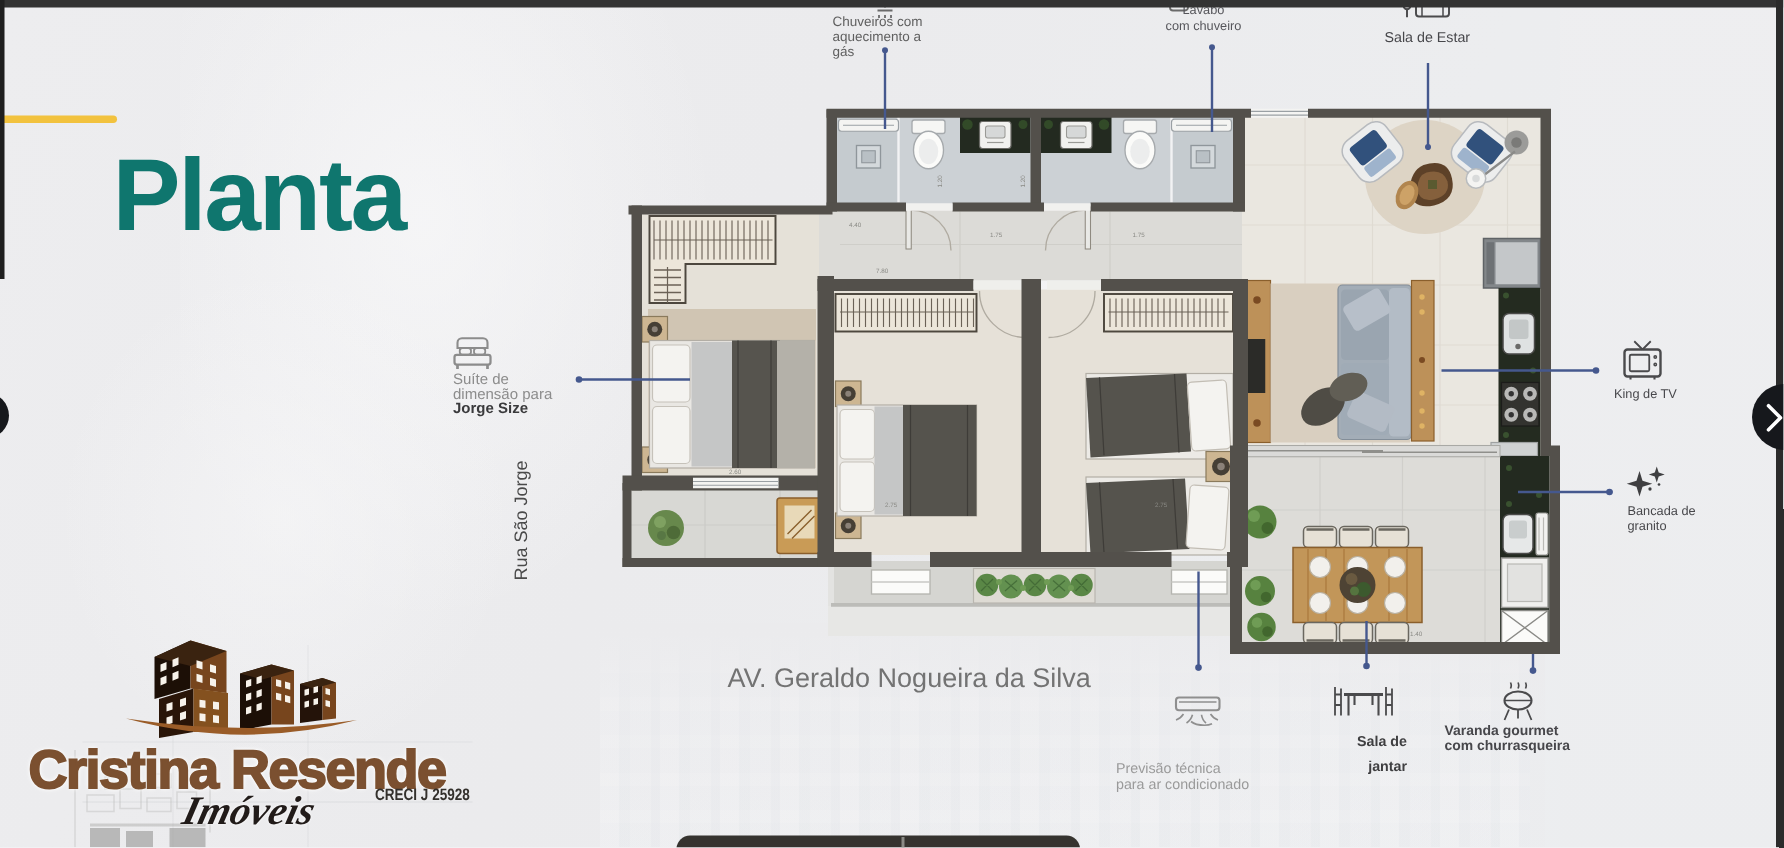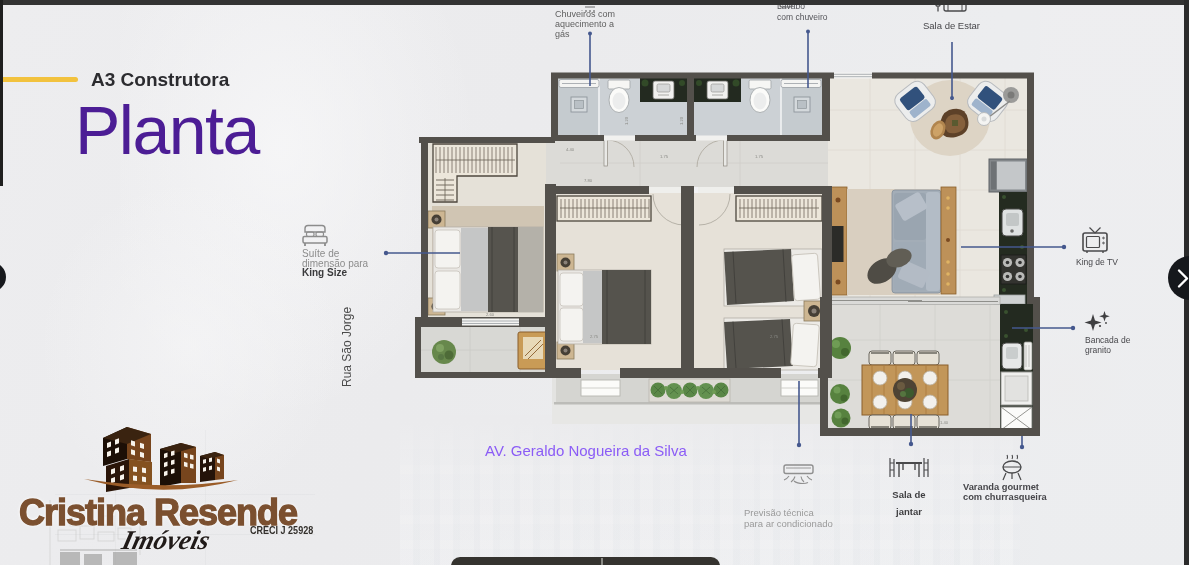--- a/index.html
+++ b/index.html
@@ -682,44 +682,43 @@
 <g fill="none" stroke="#4a4a4c" stroke-width="1.3">
         <circle cx="938" cy="4" r="2.2"></circle>
         <path d="M938 6.5 v5"></path>
         <rect x="944" y="3" width="22" height="8" rx="2"></rect>
         <path d="M948 3 v8 M962 3 v8" stroke-width="1"></path>
       </g>
 </svg>
 
 <div class="abs" style="left:0;top:77px;width:78px;height:4.5px;background:#f2c23e;border-radius:0 3px 3px 0;"></div>
 
-<div class="abs" style="left:91px;top:69px;font-size:19px;font-weight:bold;color:#2b2b2f;">A3 Construtora</div>
-
-<div class="abs" style="left:75px;top:91px;font-size:68px;font-weight:normal;color:#4c1d95;letter-spacing:-1.5px;">Planta</div>
+
+<div class="abs" style="left:75px;top:91px;font-size:68px;font-weight:bold;color:#0f766e;letter-spacing:-1.5px;">Planta</div>
 
 
 <div class="abs" style="left:316px;top:349px;width:62px;font-size:12px;color:#4a4a4a;transform:rotate(-90deg);transform-origin:center;white-space:nowrap;text-align:center;">Rua São Jorge</div>
 
-<div class="abs" style="left:485px;top:442px;font-size:15px;color:#8b5cf6;">AV. Geraldo Nogueira da Silva</div>
+<div class="abs" style="left:485px;top:442px;font-size:18px;color:#737373;">AV. Geraldo Nogueira da Silva</div>
 
 <div class="abs" style="left:555px;top:9px;font-size:9px;line-height:10px;color:#5f5f5f;">Chuveiros com<br>aquecimento a<br>gás</div>
 
-<div class="abs" style="left:777px;top:1px;font-size:8.5px;line-height:11px;color:#55555a;">Lavabo<br>com chuveiro</div>
+<div class="abs" style="left:777px;top:1px;font-size:8.5px;line-height:11px;color:#55555a;text-align:center;">Lavabo<br>com chuveiro</div>
 
 <div class="abs" style="left:923px;top:20px;font-size:9.5px;color:#47474b;">Sala de Estar</div>
 
 <div class="abs" style="left:1076px;top:257px;font-size:8.5px;color:#47474b;">King de TV</div>
 
 <div class="abs" style="left:1085px;top:336px;font-size:8.5px;line-height:9.5px;color:#47474b;">Bancada de<br>granito</div>
 
-<div class="abs" style="left:302px;top:249px;font-size:10px;line-height:9.7px;color:#8c8c8c;">Suíte de<br>dimensão para<br><b style="color:#3a3a3c;">King Size</b></div>
+<div class="abs" style="left:302px;top:249px;font-size:10px;line-height:9.7px;color:#8c8c8c;">Suíte de<br>dimensão para<br><b style="color:#3a3a3c;">Jorge Size</b></div>
 
 <div class="abs" style="left:744px;top:507px;width:110px;font-size:9.5px;line-height:11px;color:#9a9a9a;text-align:left;">Previsão técnica<br>para ar condicionado</div>
 
-<div class="abs" style="left:880px;top:486px;width:58px;font-size:9.5px;line-height:17px;color:#3f3f41;font-weight:bold;text-align:center;">Sala de<br>jantar</div>
+<div class="abs" style="left:880px;top:486px;width:58px;font-size:9.5px;line-height:17px;color:#3f3f41;font-weight:bold;text-align:right;">Sala de<br>jantar</div>
 
 <div class="abs" style="left:963px;top:483px;width:96px;font-size:9.3px;line-height:9.6px;color:#47474b;font-weight:bold;text-align:left;">Varanda gourmet<br>com churrasqueira</div>
 
 <svg class="abs" style="left:0px;top:500px;" width="360" height="65" viewBox="0 0 360 65">
 <g stroke="#b8b8b6" stroke-width="1" fill="none" opacity="0.4">
 <rect x="58" y="30" width="18" height="11"></rect>
         <rect x="80" y="26" width="14" height="13"></rect>
         <rect x="98" y="32" width="16" height="9"></rect>
         <rect x="118" y="28" width="13" height="11"></rect>
         <rect x="70" y="18" width="12" height="8"></rect>

